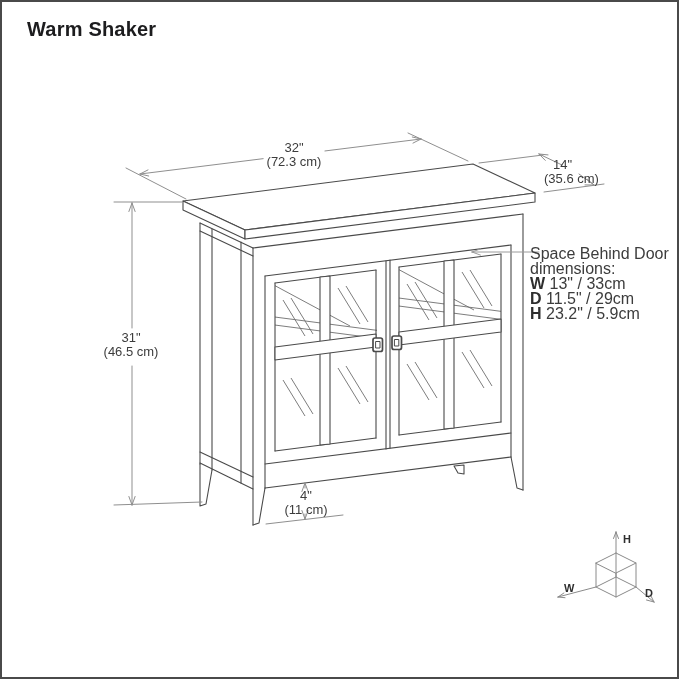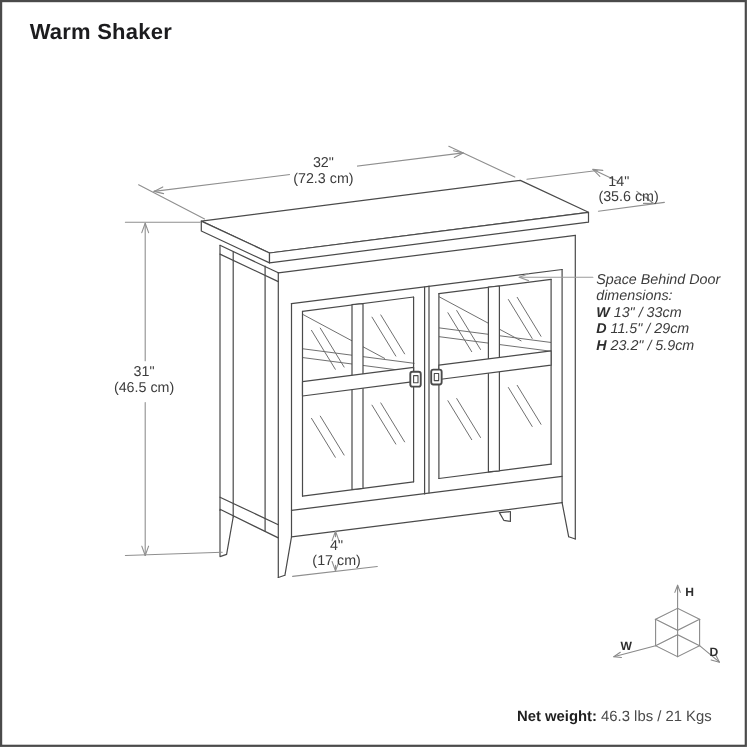--- a/index.html
+++ b/index.html
@@ -15,23 +15,22 @@
   }
   .lbl{
     position:absolute;font-size:13px;color:#3c3c3c;line-height:14px;
     text-align:center;transform:translateX(-50%);white-space:nowrap;
   }
   .lbl.bg{background:#fff;padding:0 3px;}
   .lbl-left{
     position:absolute;font-size:13px;color:#3c3c3c;line-height:14px;white-space:nowrap;
   }
   .annotation{
-    position:absolute;left:540px;top:244px;font-size:13px;color:#3c3c3c;line-height:15px;
+    position:absolute;left:528px;top:244px;font-size:16px;color:#3c3c3c;line-height:15px;
     white-space:nowrap;
-    font-style:italic;
   }
   .annotation b{color:#2e2e2e;}
   .netweight{
     position:absolute;right:30px;top:641px;font-size:13.5px;color:#4a4a4a;white-space:nowrap;
   }
   .netweight b{color:#1f1f1f;}
   .axis-lbl{
     position:absolute;font-size:11px;font-weight:bold;color:#2e2e2e;white-space:nowrap;
   }
 </style>
@@ -171,32 +170,29 @@
   <div class="lbl-left" style="left:551px;top:156px;">14"</div>
   <div class="lbl-left" style="left:526px;top:170px;margin-left:16px;">(35.6 cm)</div>
 
   <div class="lbl bg" style="left:129px;top:329px;">
     <div>31"</div>
     <div>(46.5 cm)</div>
   </div>
 
   <div class="lbl" style="left:304px;top:487px;">
     <div>4"</div>
-    <div>(17 cm)</div>
+    <div>(11 cm)</div>
   </div>
 
   <div class="annotation">
     <div>Space Behind Door</div>
     <div>dimensions:</div>
     <div><b>W</b> <span>13" / 33cm</span></div>
     <div><b>D</b> <span>11.5" / 29cm</span></div>
     <div><b>H</b> <span>23.2" / 5.9cm</span></div>
   </div>
 
   <div class="axis-lbl" style="left:621px;top:531px;">H</div>
   <div class="axis-lbl" style="left:562px;top:580px;">W</div>
   <div class="axis-lbl" style="left:643px;top:585px;">D</div>
 
-  <div class="netweight">
-    <b>Net weight:</b><span> 46.3 lbs / 21 Kgs</span>
-  </div>
 
 </div>
 
 </body></html>

